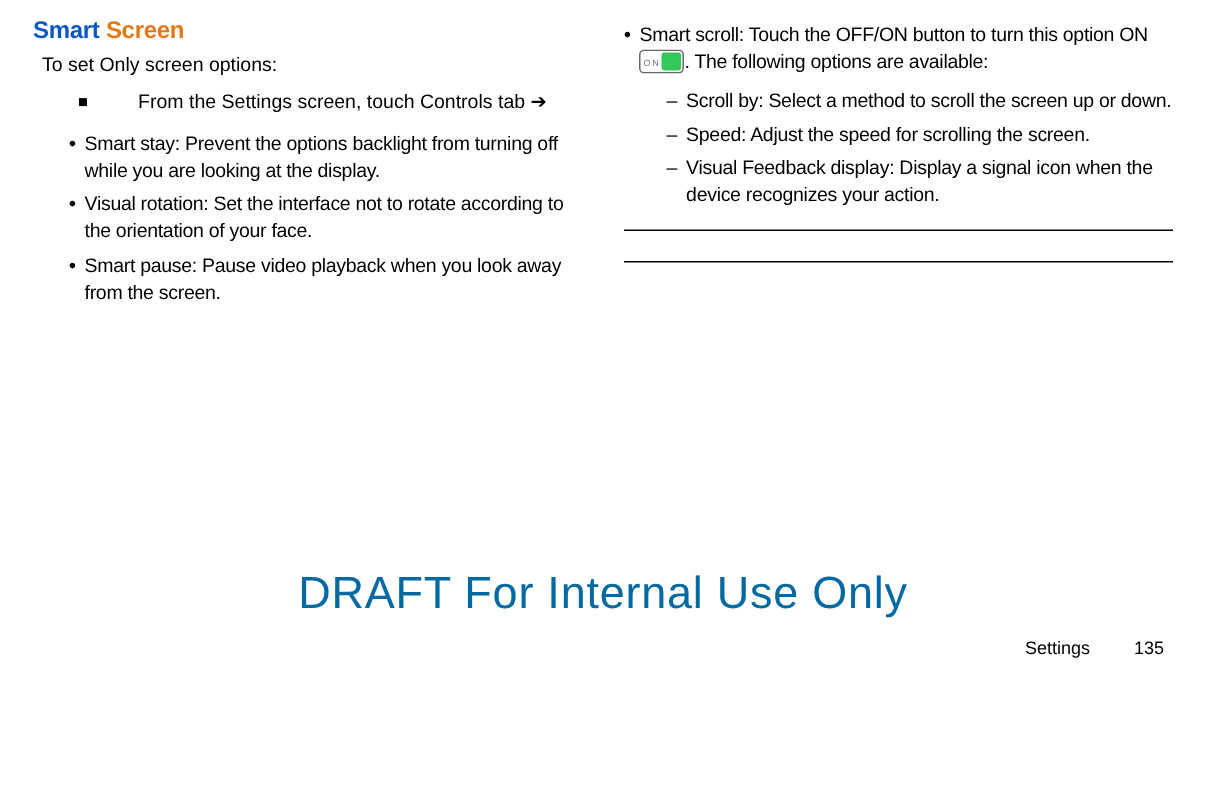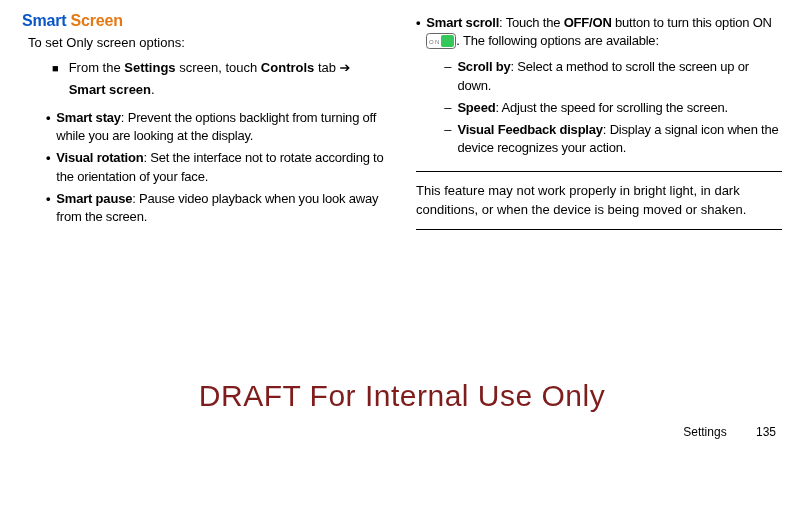--- a/index.html
+++ b/index.html
@@ -5,37 +5,37 @@
 html,body{margin:0;padding:0;font-family:Arial,Helvetica,sans-serif;font-size:13px;color:#000;line-height:1.4;}
 .page{position:relative;width:804px;height:451px;box-sizing:border-box;padding:10px 22px 0 22px;}
 .cols{display:flex;gap:28px;}
 .col{flex:1;min-width:0;}
 .section-head{color:#0a57c7;font-weight:700;font-size:16px;letter-spacing:-.2px;margin:0 0 2px 0;}
 .section-head .orange{color:#e67813;}
 .intro{margin:0 0 6px 6px;font-size:13px;}
 .step{display:flex;gap:10px;margin:4px 0 6px 30px;}
 .step .sq{font-size:11px;line-height:1.4;margin-top:2px;flex:0 0 auto;}
 .step .body{flex:1;}
-.step .body p{margin:0 0 4px 0;}
+.step .body p{margin:0 0 4px 0;text-align:center;}
 .opt-list{margin:2px 0 0 24px;}
 .item{display:flex;gap:6px;margin:4px 0;}
 .item .bullet{font-weight:700;flex:0 0 auto;}
 .item .txt{flex:1;}
 .sub-list{margin:4px 0 0 18px;}
 .sub-item{display:flex;gap:6px;margin:4px 0;}
 .sub-item .dash{flex:0 0 auto;}
 .sub-item .txt{flex:1;}
 .narrow{font-stretch:condensed;letter-spacing:-.2px;font-family:"Arial Narrow",Arial,Helvetica,sans-serif;font-size:13px;}
-b{font-weight:700;}
+b{font-weight:400;}
 .toggle{display:inline-block;vertical-align:-4px;}
 .rule{border:0;border-top:1px solid #000;margin:10px 0;}
 .note{display:flex;gap:6px;margin:6px 0;font-size:13px;}
 .note .lbl{font-weight:700;flex:0 0 auto;}
 .note .body{flex:1;}
-.watermark{position:absolute;left:0;right:0;top:375px;text-align:center;font-size:30px;color:#7f1d1d;letter-spacing:.5px;}
+.watermark{position:absolute;left:0;right:0;top:375px;text-align:center;font-size:30px;color:#0369a1;letter-spacing:.5px;}
 .footer{position:absolute;right:28px;bottom:10px;font-size:12px;}
 .footer .lbl{display:inline-block;margin-right:26px;}
 </style>
 </head>
 <body>
 
 <div class="page">
   <div class="cols">
 
     <div class="col">
@@ -43,23 +43,20 @@
         <span>Smart</span>
         <span class="orange">Screen</span>
       </p>
       <p class="intro">To set Only screen options:</p>
 
       <div class="step">
         <span class="sq">■</span>
         <div class="body">
           <p>
             <span>From the </span><b>Settings</b><span> screen, touch </span><b>Controls</b><span> tab ➔</span>
-          </p>
-          <p>
-            <b>Smart screen</b><span>.</span>
           </p>
         </div>
       </div>
 
       <div class="opt-list narrow">
         <div class="item">
           <span class="bullet">•</span>
           <span class="txt"><b>Smart stay</b><span>: Prevent the options backlight from turning off while you are looking at the display.</span></span>
         </div>
         <div class="item">
@@ -100,21 +97,20 @@
                 <span class="dash">–</span>
                 <span class="txt"><b>Visual Feedback display</b><span>: Display a signal icon when the device recognizes your action.</span></span>
               </div>
             </div>
           </span>
         </div>
       </div>
 
       <hr class="rule">
       <div class="note">
-        <span class="body">This feature may not work properly in bright light, in dark conditions, or when the device is being moved or shaken.</span>
       </div>
       <hr class="rule">
     </div>
 
   </div>
 
   <div class="watermark">DRAFT For Internal Use Only</div>
 
   <div class="footer">
     <span class="lbl">Settings</span>

